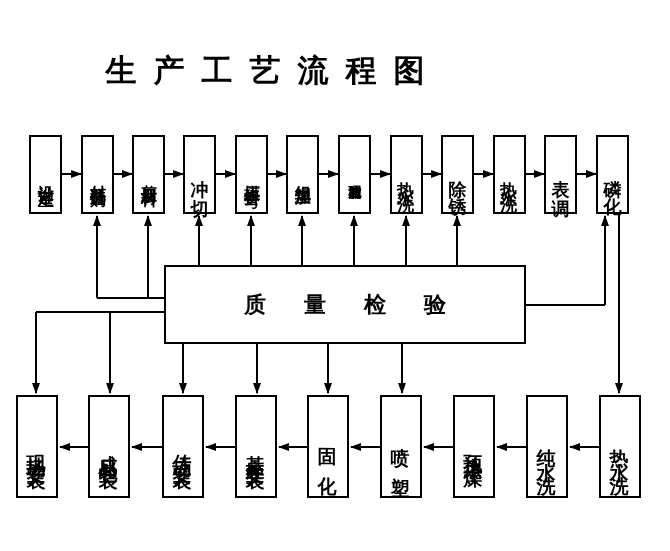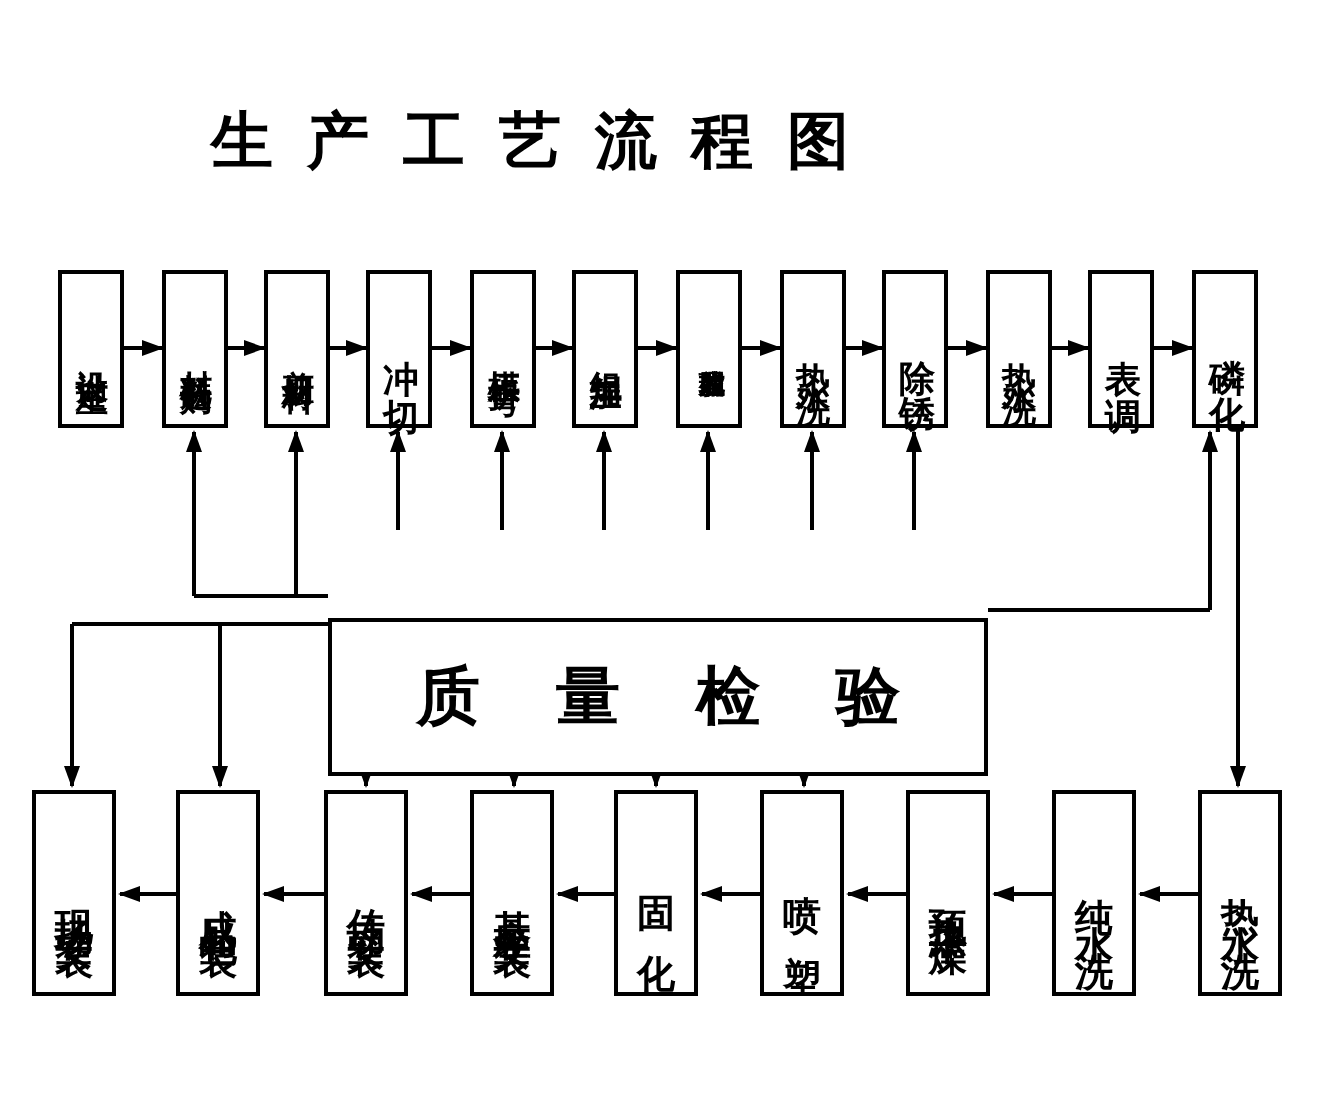--- a/index.html
+++ b/index.html
@@ -20,22 +20,22 @@
   .vbox{
     writing-mode:vertical-rl;text-orientation:upright;
     top:135px;width:33px;height:79px;
   }
   .t4{font-size:16px;letter-spacing:2px;padding-top:2px;}
   .t5{font-size:13px;letter-spacing:0;}
   .t3{font-size:17px;letter-spacing:7px;padding-top:7px;}
   .t2{font-size:18px;letter-spacing:19px;padding-top:19px;}
   
   .qcbox{
-    left:164px;top:265px;width:330px;height:79px;
-    font-size:32px;letter-spacing:38px;text-indent:38px;white-space:nowrap;margin-top:44px;
+    left:164px;top:265px;width:362px;height:79px;
+    font-size:22px;letter-spacing:38px;text-indent:38px;white-space:nowrap;
   }
   
   .bbox{
     writing-mode:vertical-rl;text-orientation:upright;
     top:395px;width:42px;height:103px;
   }
   .b4{font-size:19px;letter-spacing:5px;padding-top:5px;}
   .b3{font-size:19px;letter-spacing:13px;padding-top:13px;}
   .b2{font-size:19px;letter-spacing:30px;padding-top:30px;}
   svg.connectors{position:absolute;left:0;top:0;}

